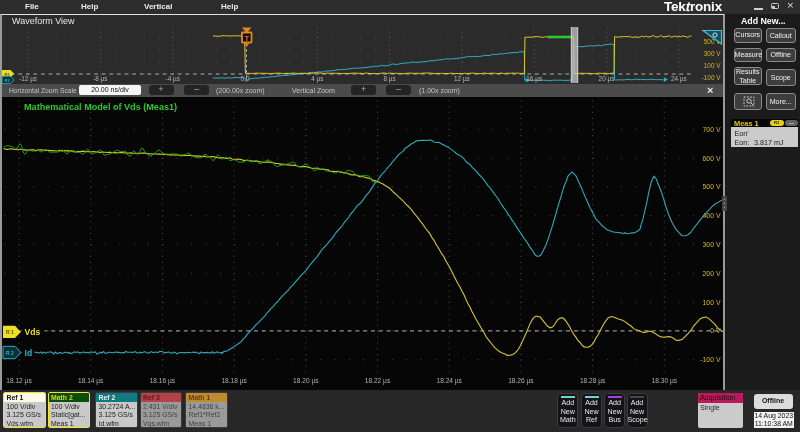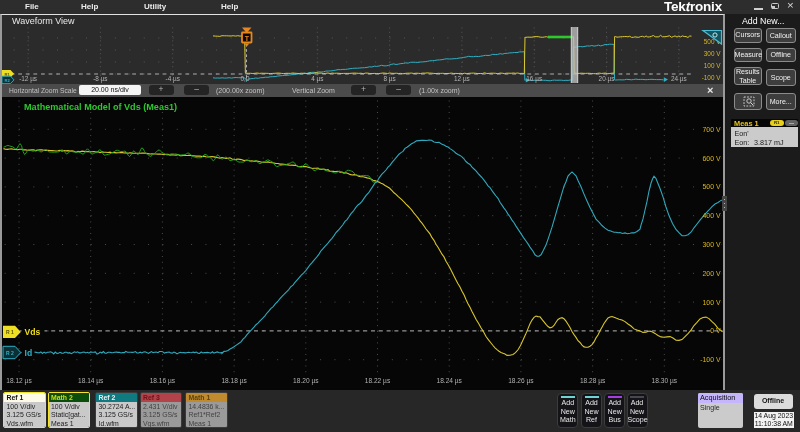--- a/index.html
+++ b/index.html
@@ -3,21 +3,21 @@
 *{margin:0;padding:0;box-sizing:border-box}
 body{font-family:"Liberation Sans",sans-serif;background:#202020;width:800px;height:432px;overflow:hidden}
 #scr{position:relative;width:800px;height:432px;background:#1a1a1a}
 .abs{position:absolute}
 </style></head><body>
 <div id="scr">
 
 <div class="abs" style="left:0;top:0;width:800px;height:13.5px;background:#2d2d2d"></div>
 <div class="abs" style="left:25px;top:2px;font-size:8px;font-weight:bold;color:#ececec">File</div>
 <div class="abs" style="left:81px;top:2px;font-size:8px;font-weight:bold;color:#ececec">Help</div>
-<div class="abs" style="left:144px;top:2px;font-size:8px;font-weight:bold;color:#ececec">Utility</div>
+<div class="abs" style="left:144px;top:2px;font-size:8px;font-weight:bold;color:#ececec">Vertical</div>
 <div class="abs" style="left:221px;top:2px;font-size:8px;font-weight:bold;color:#ececec">Help</div>
 <div class="abs" style="left:664px;top:-1px;font-size:13.5px;font-weight:bold;color:#fff;letter-spacing:-0.2px">Tek<span style="display:inline-block;transform:skewX(-12deg)">t</span>ronix</div>
 <div class="abs" style="left:754px;top:8px;width:9px;height:1.8px;background:#cfcfcf"></div>
 <div class="abs" style="left:770.5px;top:3px;width:8px;height:5.5px;border:1.2px solid #c8c8c8;border-radius:1.5px"></div>
 <div class="abs" style="left:772px;top:6px;width:3px;height:2.5px;background:#c8c8c8"></div>
 <div class="abs" style="left:787px;top:-1px;font-size:11.5px;color:#d8d8d8">×</div>
 
 <div class="abs" style="left:0;top:13.5px;width:724.5px;height:376px;background:#2b2b2b;border-top:1.5px solid #e2e2e2;border-left:2px solid #9a9a9a;border-right:2px solid #9a9a9a"></div>
 <div class="abs" style="left:12px;top:15.5px;font-size:9px;color:#e8e8e8">Waveform View</div>
 
@@ -142,21 +142,21 @@
 
 <div class="abs" style="left:727px;top:13.5px;width:1px;height:376px;background:#3a3a3a"></div>
 <div class="abs" style="left:798.5px;top:13.5px;width:1.5px;height:376px;background:#2e2e2e"></div>
 
 <div class="abs" style="left:722px;top:196px;width:5px;height:15px;background:#454545"></div>
 <div class="abs" style="left:723.6px;top:198.5px;width:1.8px;height:1.8px;background:#b5b5b5"></div>
 <div class="abs" style="left:723.6px;top:202.5px;width:1.8px;height:1.8px;background:#b5b5b5"></div>
 <div class="abs" style="left:723.6px;top:206.5px;width:1.8px;height:1.8px;background:#b5b5b5"></div>
 
 <div class="abs" style="left:726.5px;top:13.5px;width:73.5px;height:376px;background:#1b1b1b"></div>
-<div class="abs" style="left:726.5px;top:12.5px;width:73.5px;height:12px;text-align:center;font-size:8.8px;font-weight:normal;color:#fff;padding-top:3px">Add New...</div>
+<div class="abs" style="left:726.5px;top:12.5px;width:73.5px;height:12px;text-align:center;font-size:8.8px;font-weight:bold;color:#fff;padding-top:3px">Add New...</div>
 <div class="abs" style="left:733.5px;top:27.5px;width:28.5px;height:15px;background:#3d3d3d;border:1px solid #8b8b8b;border-radius:3px;color:#f2f2f2;text-align:center;font-size:7.1px;line-height:14px"><span style="display:inline-block;vertical-align:middle;line-height:8.6px">Cursors</span></div>
 <div class="abs" style="left:766px;top:27.5px;width:29.5px;height:15px;background:#3d3d3d;border:1px solid #8b8b8b;border-radius:3px;color:#f2f2f2;text-align:center;font-size:7.1px;line-height:14px">Callout</div>
 <div class="abs" style="left:733.5px;top:47.8px;width:28.5px;height:14.5px;background:#3d3d3d;border:1px solid #8b8b8b;border-radius:3px;color:#f2f2f2;text-align:center;font-size:7.1px;line-height:13.5px"><span style="display:inline-block;vertical-align:middle;line-height:8.6px">Measure</span></div>
 <div class="abs" style="left:766px;top:47.8px;width:29.5px;height:14.5px;background:#3d3d3d;border:1px solid #8b8b8b;border-radius:3px;color:#f2f2f2;text-align:center;font-size:7.1px;line-height:13.5px">Offline</div>
 <div class="abs" style="left:733.5px;top:67px;width:28.5px;height:17.5px;background:#3d3d3d;border:1px solid #8b8b8b;border-radius:3px;color:#f2f2f2;text-align:center;font-size:7.1px;line-height:16.5px"><span style="display:inline-block;vertical-align:middle;line-height:8.6px">Results<br>Table</span></div>
 <div class="abs" style="left:766px;top:68.5px;width:29.5px;height:17.5px;background:#3d3d3d;border:1px solid #8b8b8b;border-radius:3px;color:#f2f2f2;text-align:center;font-size:7.1px;line-height:16.5px">Scope</div>
 <div class="abs" style="left:733.5px;top:92.8px;width:28.5px;height:17px;background:#3d3d3d;border:1px solid #8b8b8b;border-radius:3px;color:#f2f2f2;text-align:center">
 <svg width="28" height="15" viewBox="0 0 28 15">
         <rect x="9" y="3" width="10" height="9" fill="none" stroke="#d5d5d5" stroke-width="0.9" stroke-dasharray="1.8 1.3"></rect>
         <circle cx="14" cy="7" r="2.2" fill="none" stroke="#d5d5d5" stroke-width="0.9"></circle>
@@ -206,18 +206,18 @@
 <div class="abs" style="left:604.2px;top:393px;width:21px;height:35px;background:#141418;border:1px solid #3c3c3c;border-radius:4px;text-align:center">
 <div style="width:14px;height:1.8px;background:#a43ee0;margin:2.2px auto 1px auto"></div>
 <div style="font-size:7.1px;color:#e8e8e8;line-height:8.7px">Add<br>New<br>Bus</div>
     </div>
 <div class="abs" style="left:626.5px;top:393px;width:21px;height:35px;background:#141418;border:1px solid #3c3c3c;border-radius:4px;text-align:center">
 <div style="width:14px;height:1.8px;background:#474752;margin:2.2px auto 1px auto"></div>
 <div style="font-size:7.1px;color:#e8e8e8;line-height:8.7px">Add<br>New<br>Scope</div>
     </div>
 
 <div class="abs" style="left:697.5px;top:392.5px;width:45.5px;height:35.5px;background:#cbcbcb;border-radius:2px;overflow:hidden">
-<div style="height:10px;background:#c4b5fd;color:#0c0c0c;font-size:7.3px;padding:0.8px 0 0 2.5px">Acquisition</div>
+<div style="height:10px;background:#be185d;color:#0c0c0c;font-size:7.3px;padding:0.8px 0 0 2.5px">Acquisition</div>
 <div style="color:#2a2a2a;font-size:7.1px;padding:1.5px 0 0 2.5px">Single</div>
     </div>
 <div class="abs" style="left:753.5px;top:394px;width:39px;height:14.5px;background:#dcdcdc;border-radius:3px;text-align:center;font-size:7px;font-weight:bold;color:#111;line-height:14.5px">Offline</div>
 <div class="abs" style="left:753.5px;top:411.5px;width:40.5px;height:16px;background:#f2f2f2;text-align:center;font-size:6.9px;color:#111;line-height:7.9px;padding-top:0.8px">14 Aug 2023<br>11:10:38 AM</div>
 
 </div>
 </body></html>

